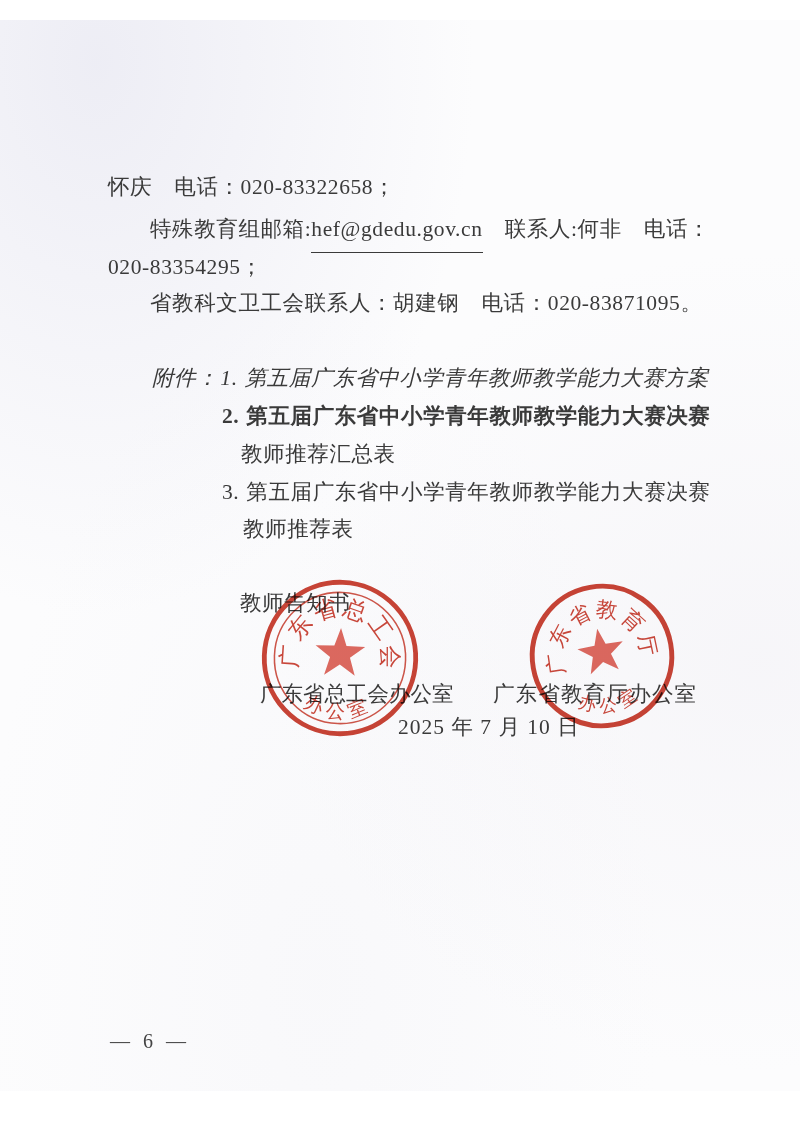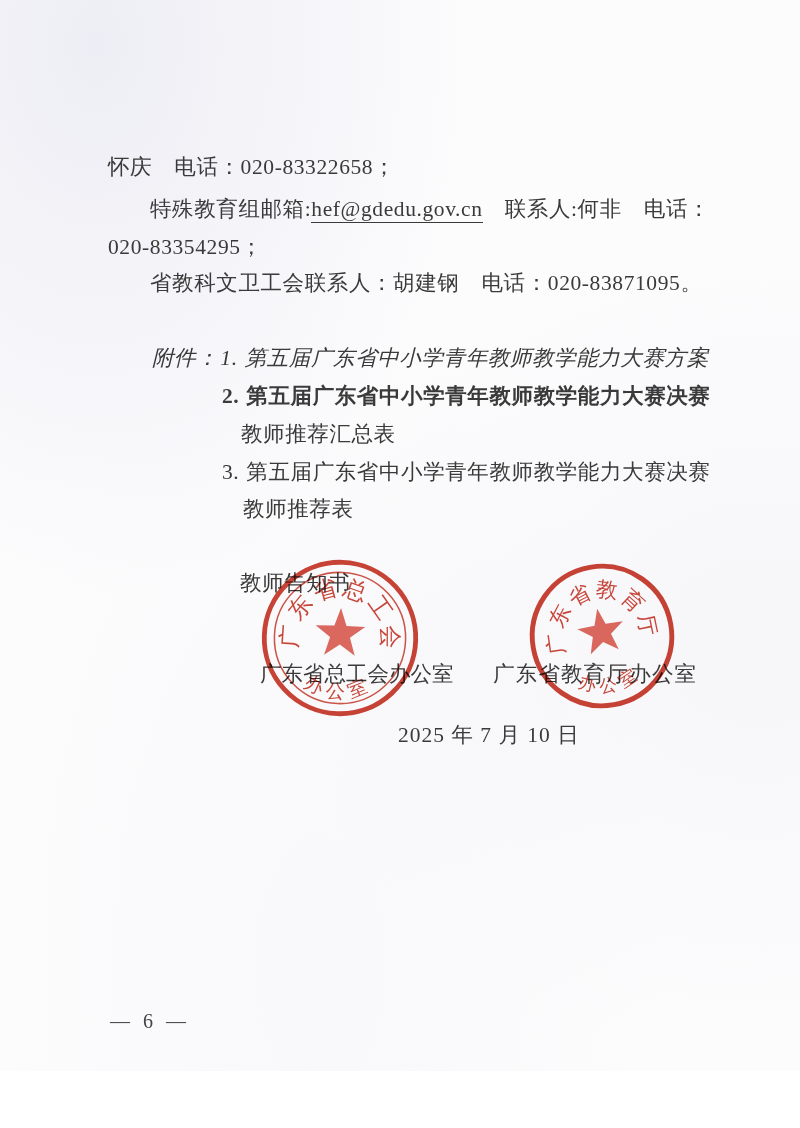--- a/index.html
+++ b/index.html
@@ -7,29 +7,30 @@
     position:relative;
     width:800px;height:1071px;
     background:
       radial-gradient(ellipse at 12% 4%, rgba(225,225,238,0.55), transparent 38%),
       radial-gradient(ellipse at 95% 60%, rgba(236,234,241,0.35), transparent 45%),
       radial-gradient(ellipse at 40% 90%, rgba(240,240,245,0.30), transparent 50%),
       #fcfcfd;
     font-family:"Liberation Serif","DejaVu Serif",serif;
     color:#3a3a3a;
     overflow:hidden;
+    margin-top:20px;
   }
   .line{
     position:absolute;
     font-size:21.5px;
     letter-spacing:0.6px;
     white-space:nowrap;
     color:#3a3a3a;
   }
-  .underline{border-bottom:1.5px solid #3a3a3a;padding-bottom:1px;}
+  .underline{border-bottom:1.5px solid #3a3a3a;padding-bottom:11px;}
   .num{display:inline-block;margin-right:7px;}
   .att-label{display:inline-block;margin-right:2px;}
   .sig{position:absolute;font-size:21.5px;white-space:nowrap;color:#3a3a3a;}
   .footer{
     position:absolute;left:110px;top:1010px;
     font-size:20px;letter-spacing:4px;color:#444;white-space:nowrap;
   }
   .stamp{
     position:absolute;
     mix-blend-mode:multiply;
@@ -65,21 +66,21 @@
 
   <div class="line" style="left:222px;top:457px;text-align:center;">
     <span class="num">3.</span><span>第五届广东省中小学青年教师教学能力大赛决赛</span>
   </div>
   <div class="line" style="left:243px;top:494px;">教师推荐表</div>
 
   <div class="line" style="left:240px;top:568px;">教师告知书</div>
 
   <div class="sig" style="left:260px;top:659px;letter-spacing:0;">广东省总工会办公室</div>
   <div class="sig" style="left:493px;top:659px;letter-spacing:1.2px;">广东省教育厅办公室</div>
-  <div class="sig" style="left:398px;top:720px;letter-spacing:1px;">2025 年 7 月 10 日</div>
+  <div class="sig" style="left:398px;top:692px;letter-spacing:1px;">2025 年 7 月 10 日</div>
 
   <div class="stamp stamp-left">
     <svg width="164" height="164" viewBox="0 0 170 170">
       <defs>
         <path id="arc-top-l" d="M 42.5,96.4 A 44,44 0 1 1 127.5,96.4" fill="none"></path>
         <path id="arc-bot-l" d="M 49.4,135.8 A 62,62 0 0 0 120.6,135.8" fill="none"></path>
       </defs>
       <circle cx="85" cy="85" r="78.5" fill="none" stroke="#c63425" stroke-width="5"></circle>
       <circle cx="85" cy="85" r="68" fill="none" stroke="#c63425" stroke-width="1.6" opacity="0.9"></circle>
       <polygon points="85,54 91.3,72.3 110.7,72.7 95.3,84.3 100.9,102.8 85,91.8 69.1,102.8 74.7,84.3 59.3,72.7 78.7,72.3" fill="#d8473a" opacity="0.88"></polygon>

